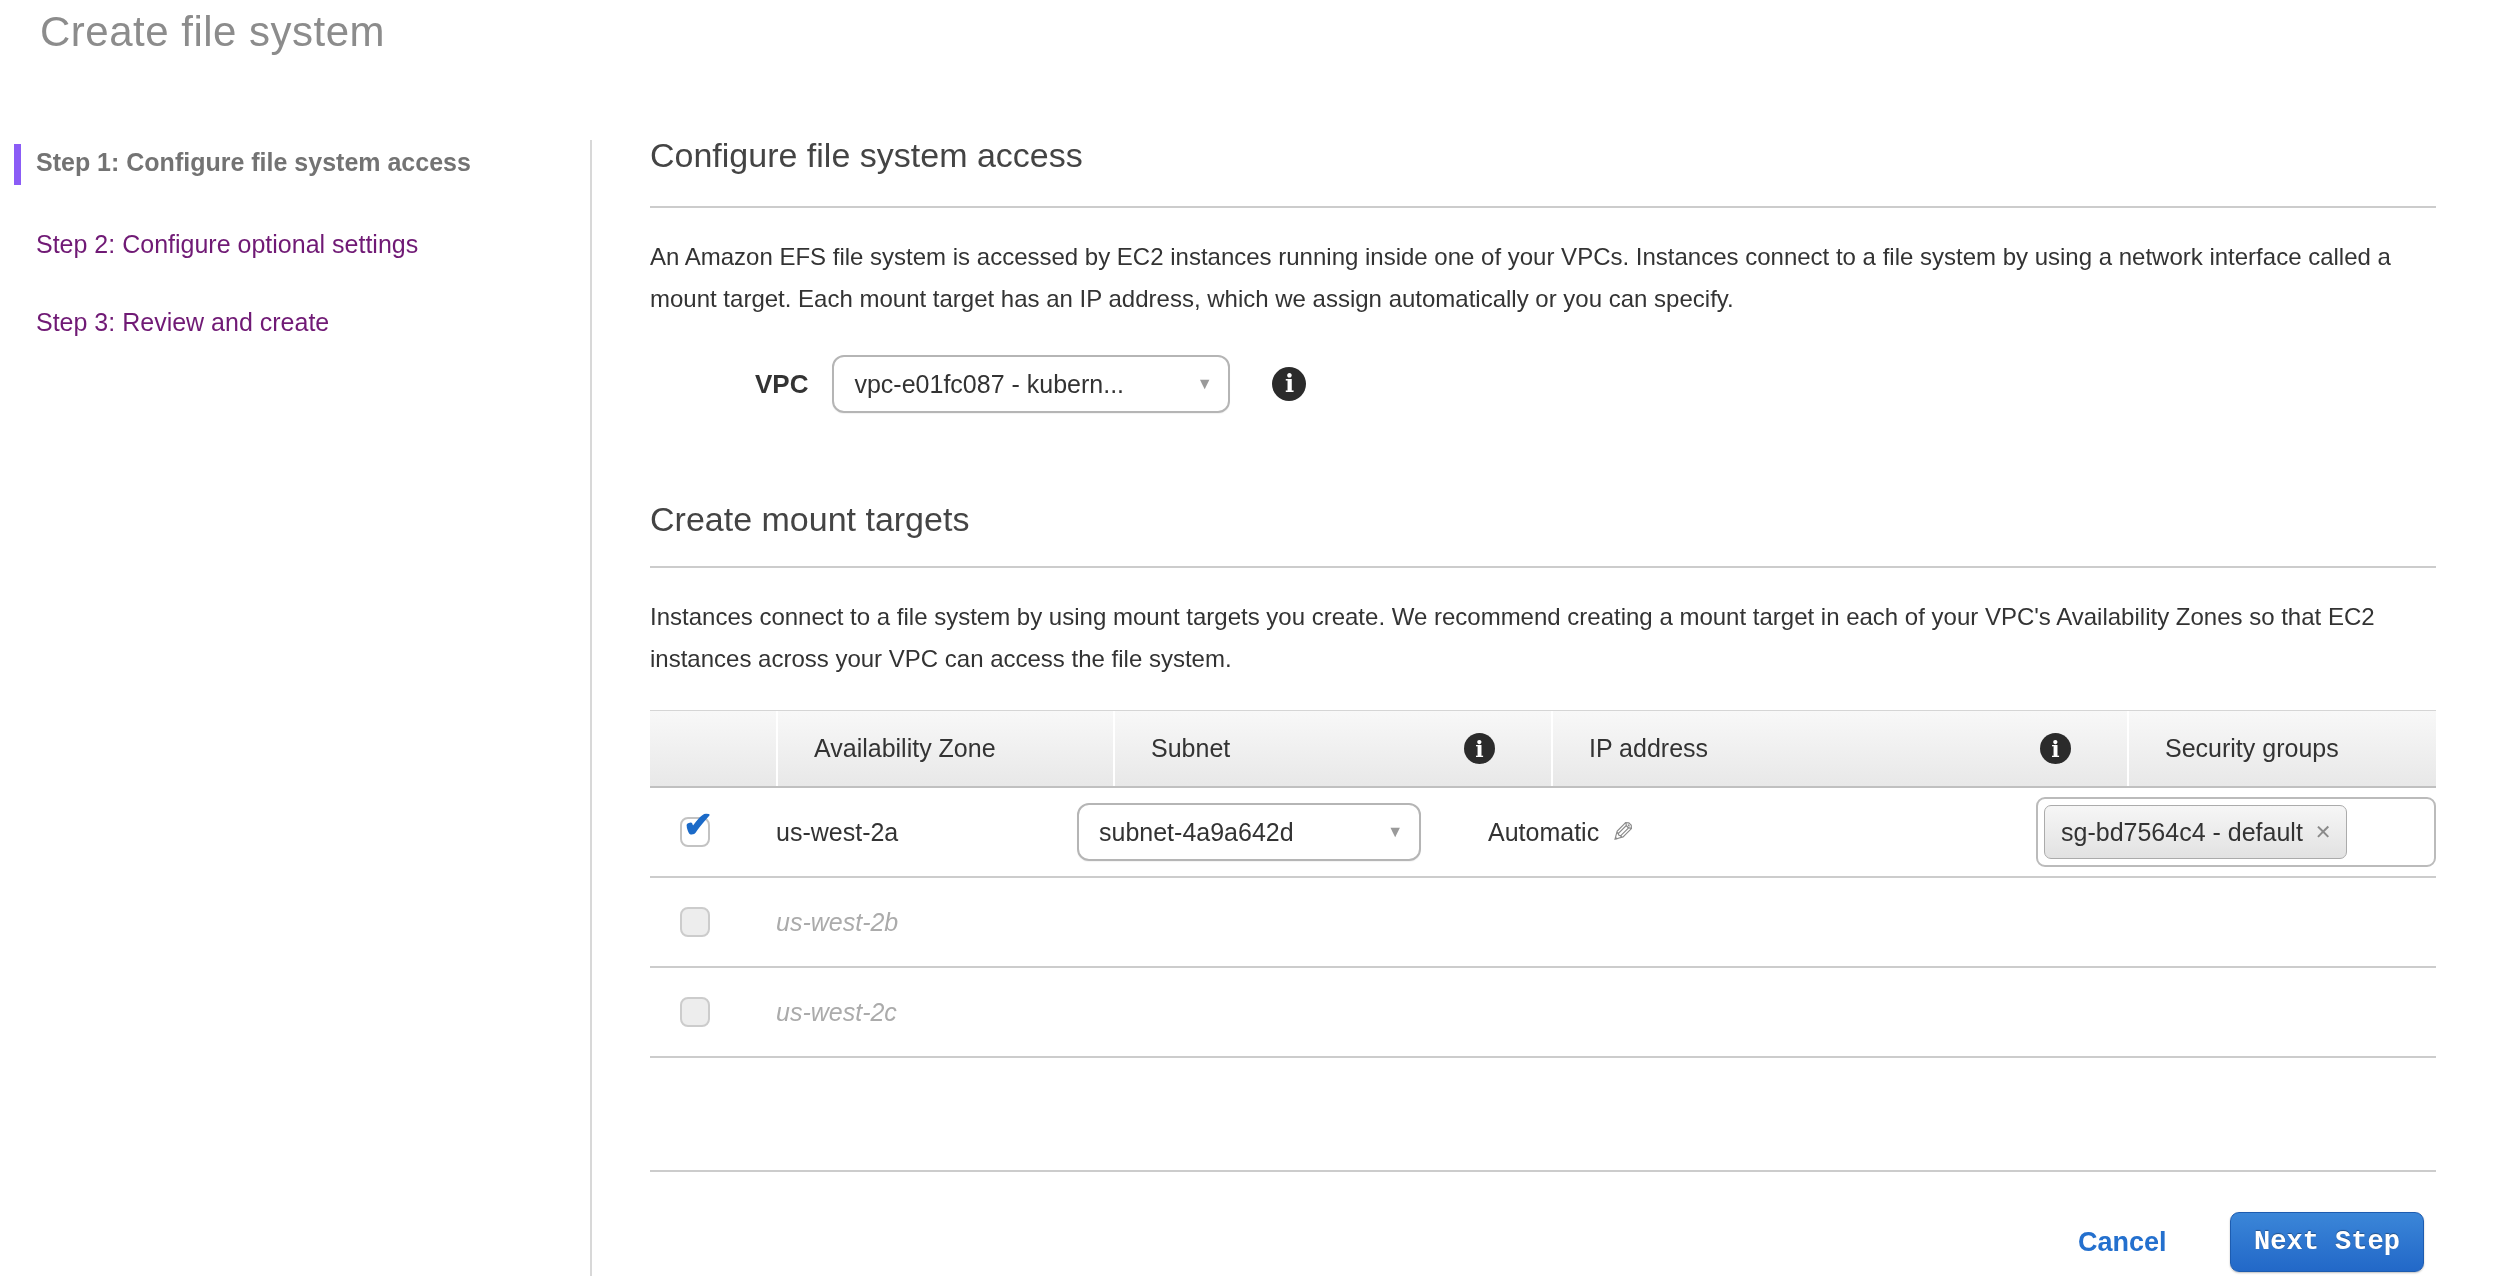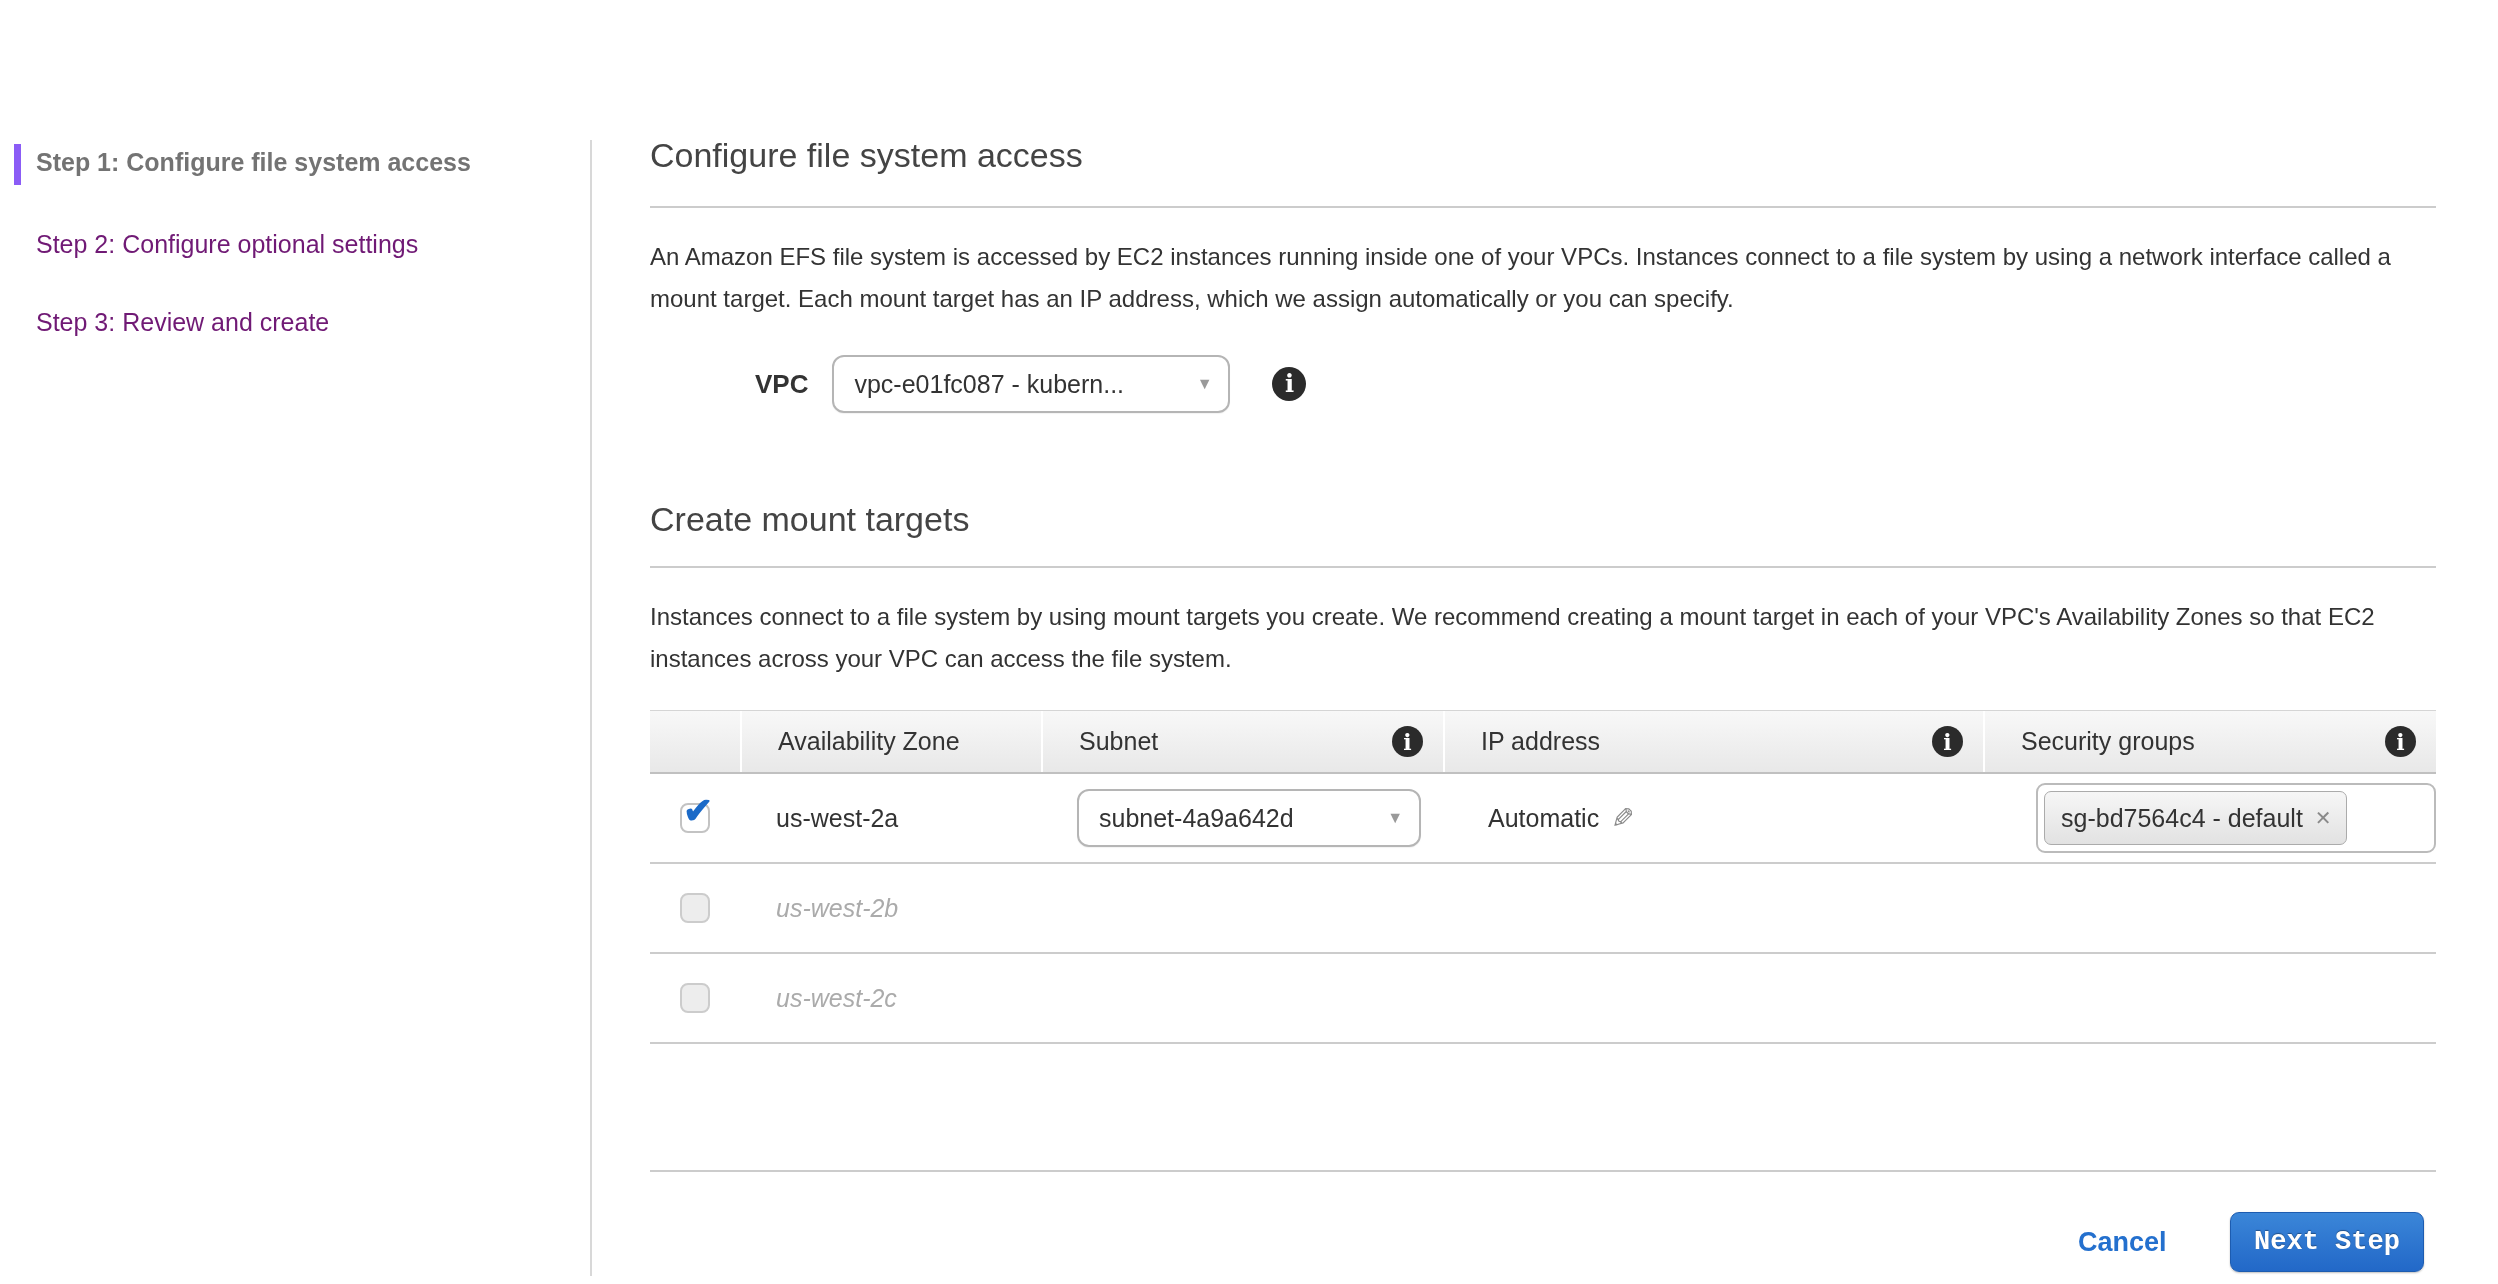--- a/index.html
+++ b/index.html
@@ -83,24 +83,25 @@
     background: #2b2b2b; color: #fff;
     font-family: "DejaVu Serif", serif; font-weight: bold; font-style: normal;
     font-size: 24px; line-height: 1; cursor: pointer;
   }
   .vpc-info { margin-left: 42px; }
 
   
   .mt-table { position: absolute; left: 650px; top: 710px; width: 1786px; }
   .mt-header {
     display: grid; grid-template-columns: 90px 301px 402px 540px 453px;
-    height: 64px;
+    height: 78px;
     background: linear-gradient(#f8f8f8, #e8e8e8);
     border-top: 1px solid #d5d5d5;
     border-bottom: 2px solid #c0c0c0;
+    gap: 36px;
   }
   .mt-hcell {
     display: flex; align-items: center;
     font-size: 25px; color: #333;
     padding: 0 20px 0 36px; position: relative;
   }
   .mt-hcell + .mt-hcell { border-left: 2px solid #fff; }
   .mt-hcell .info-icon { width: 31px; height: 31px; font-size: 22px; margin-left: auto; }
   .mt-row {
     display: grid; grid-template-columns: 90px 301px 402px 540px 453px;
@@ -159,20 +160,21 @@
     text-shadow: 0 -1px 1px rgba(0,0,0,0.35);
     box-shadow: 0 1px 2px rgba(0,0,0,0.25);
     cursor: pointer;
   }
 </style>
 </head>
 <body>
 
 <div class="page">
 
+  <div class="page-title">Create file system</div>
 
   <div class="step step-active">Step 1: Configure file system access</div>
   <div class="step step-2">Step 2: Configure optional settings</div>
   <div class="step step-3">Step 3: Review and create</div>
   <div class="v-divider"></div>
 
   <div class="h2 h2a">Configure file system access</div>
   <div class="hrule hr1"></div>
   <div class="para p1">An Amazon EFS file system is accessed by EC2 instances running inside one of your VPCs. Instances connect to a file system by using a network interface called a mount target. Each mount target has an IP address, which we assign automatically or you can specify.</div>
 

